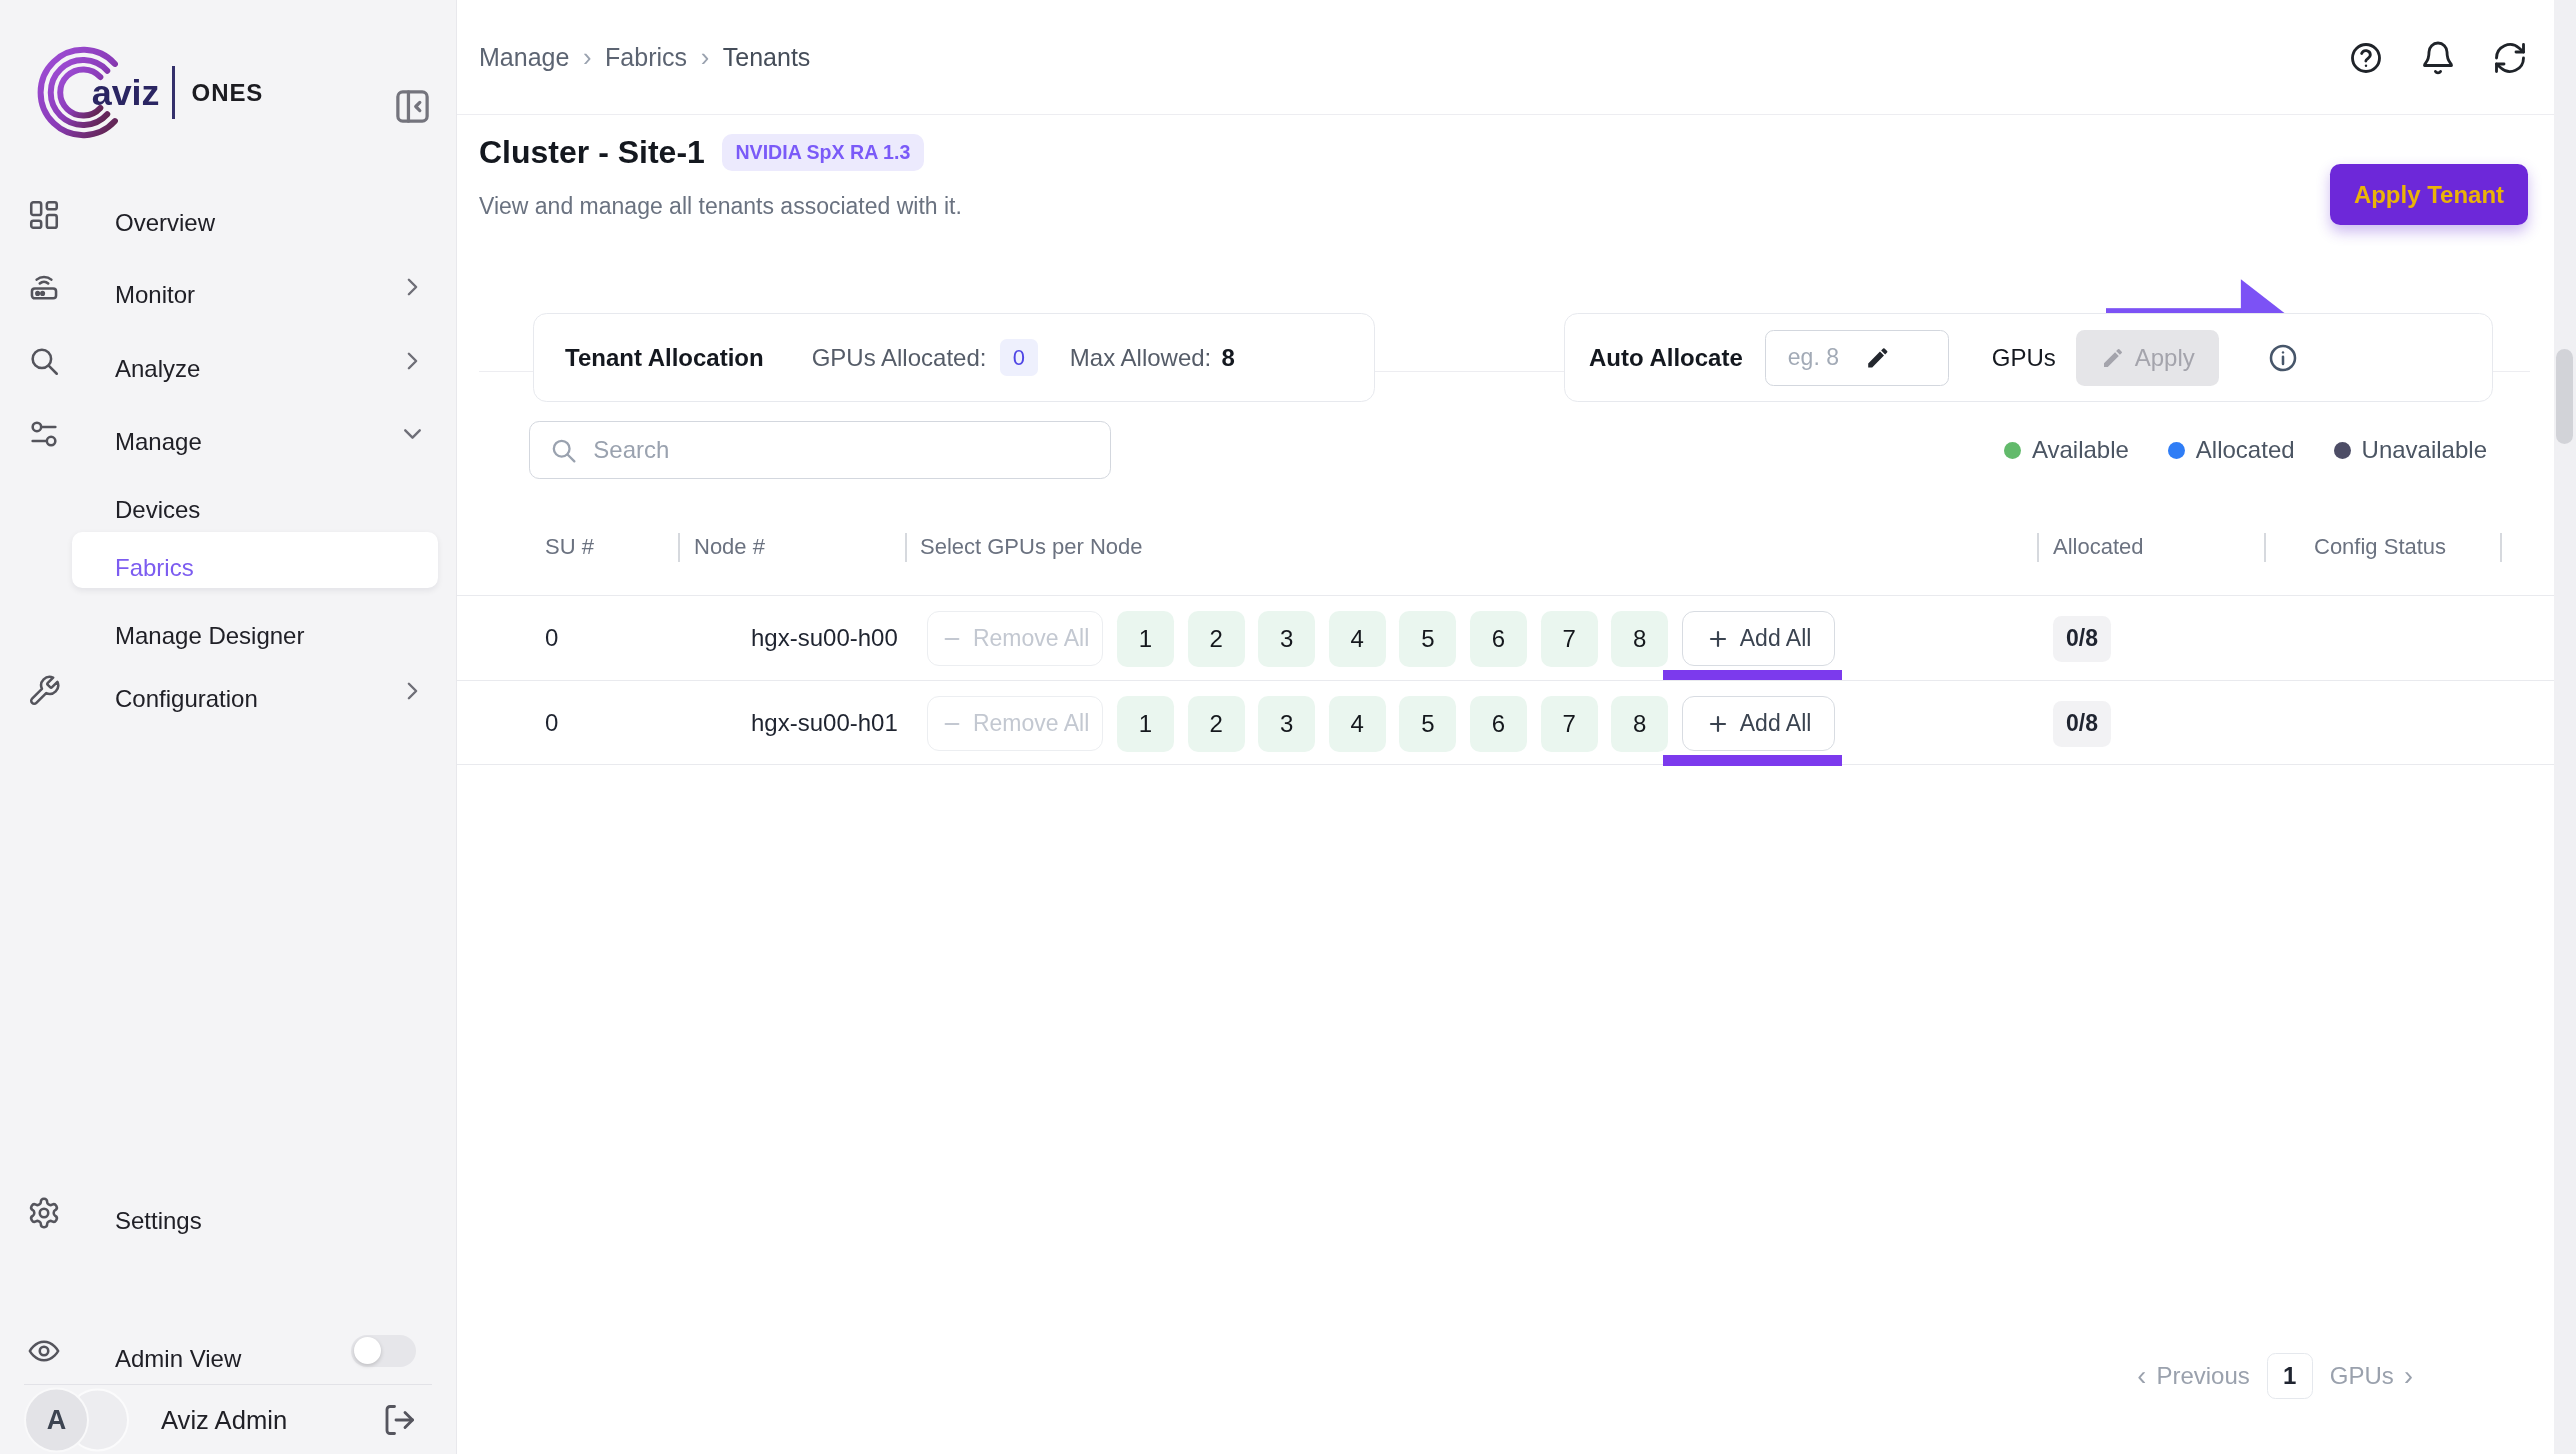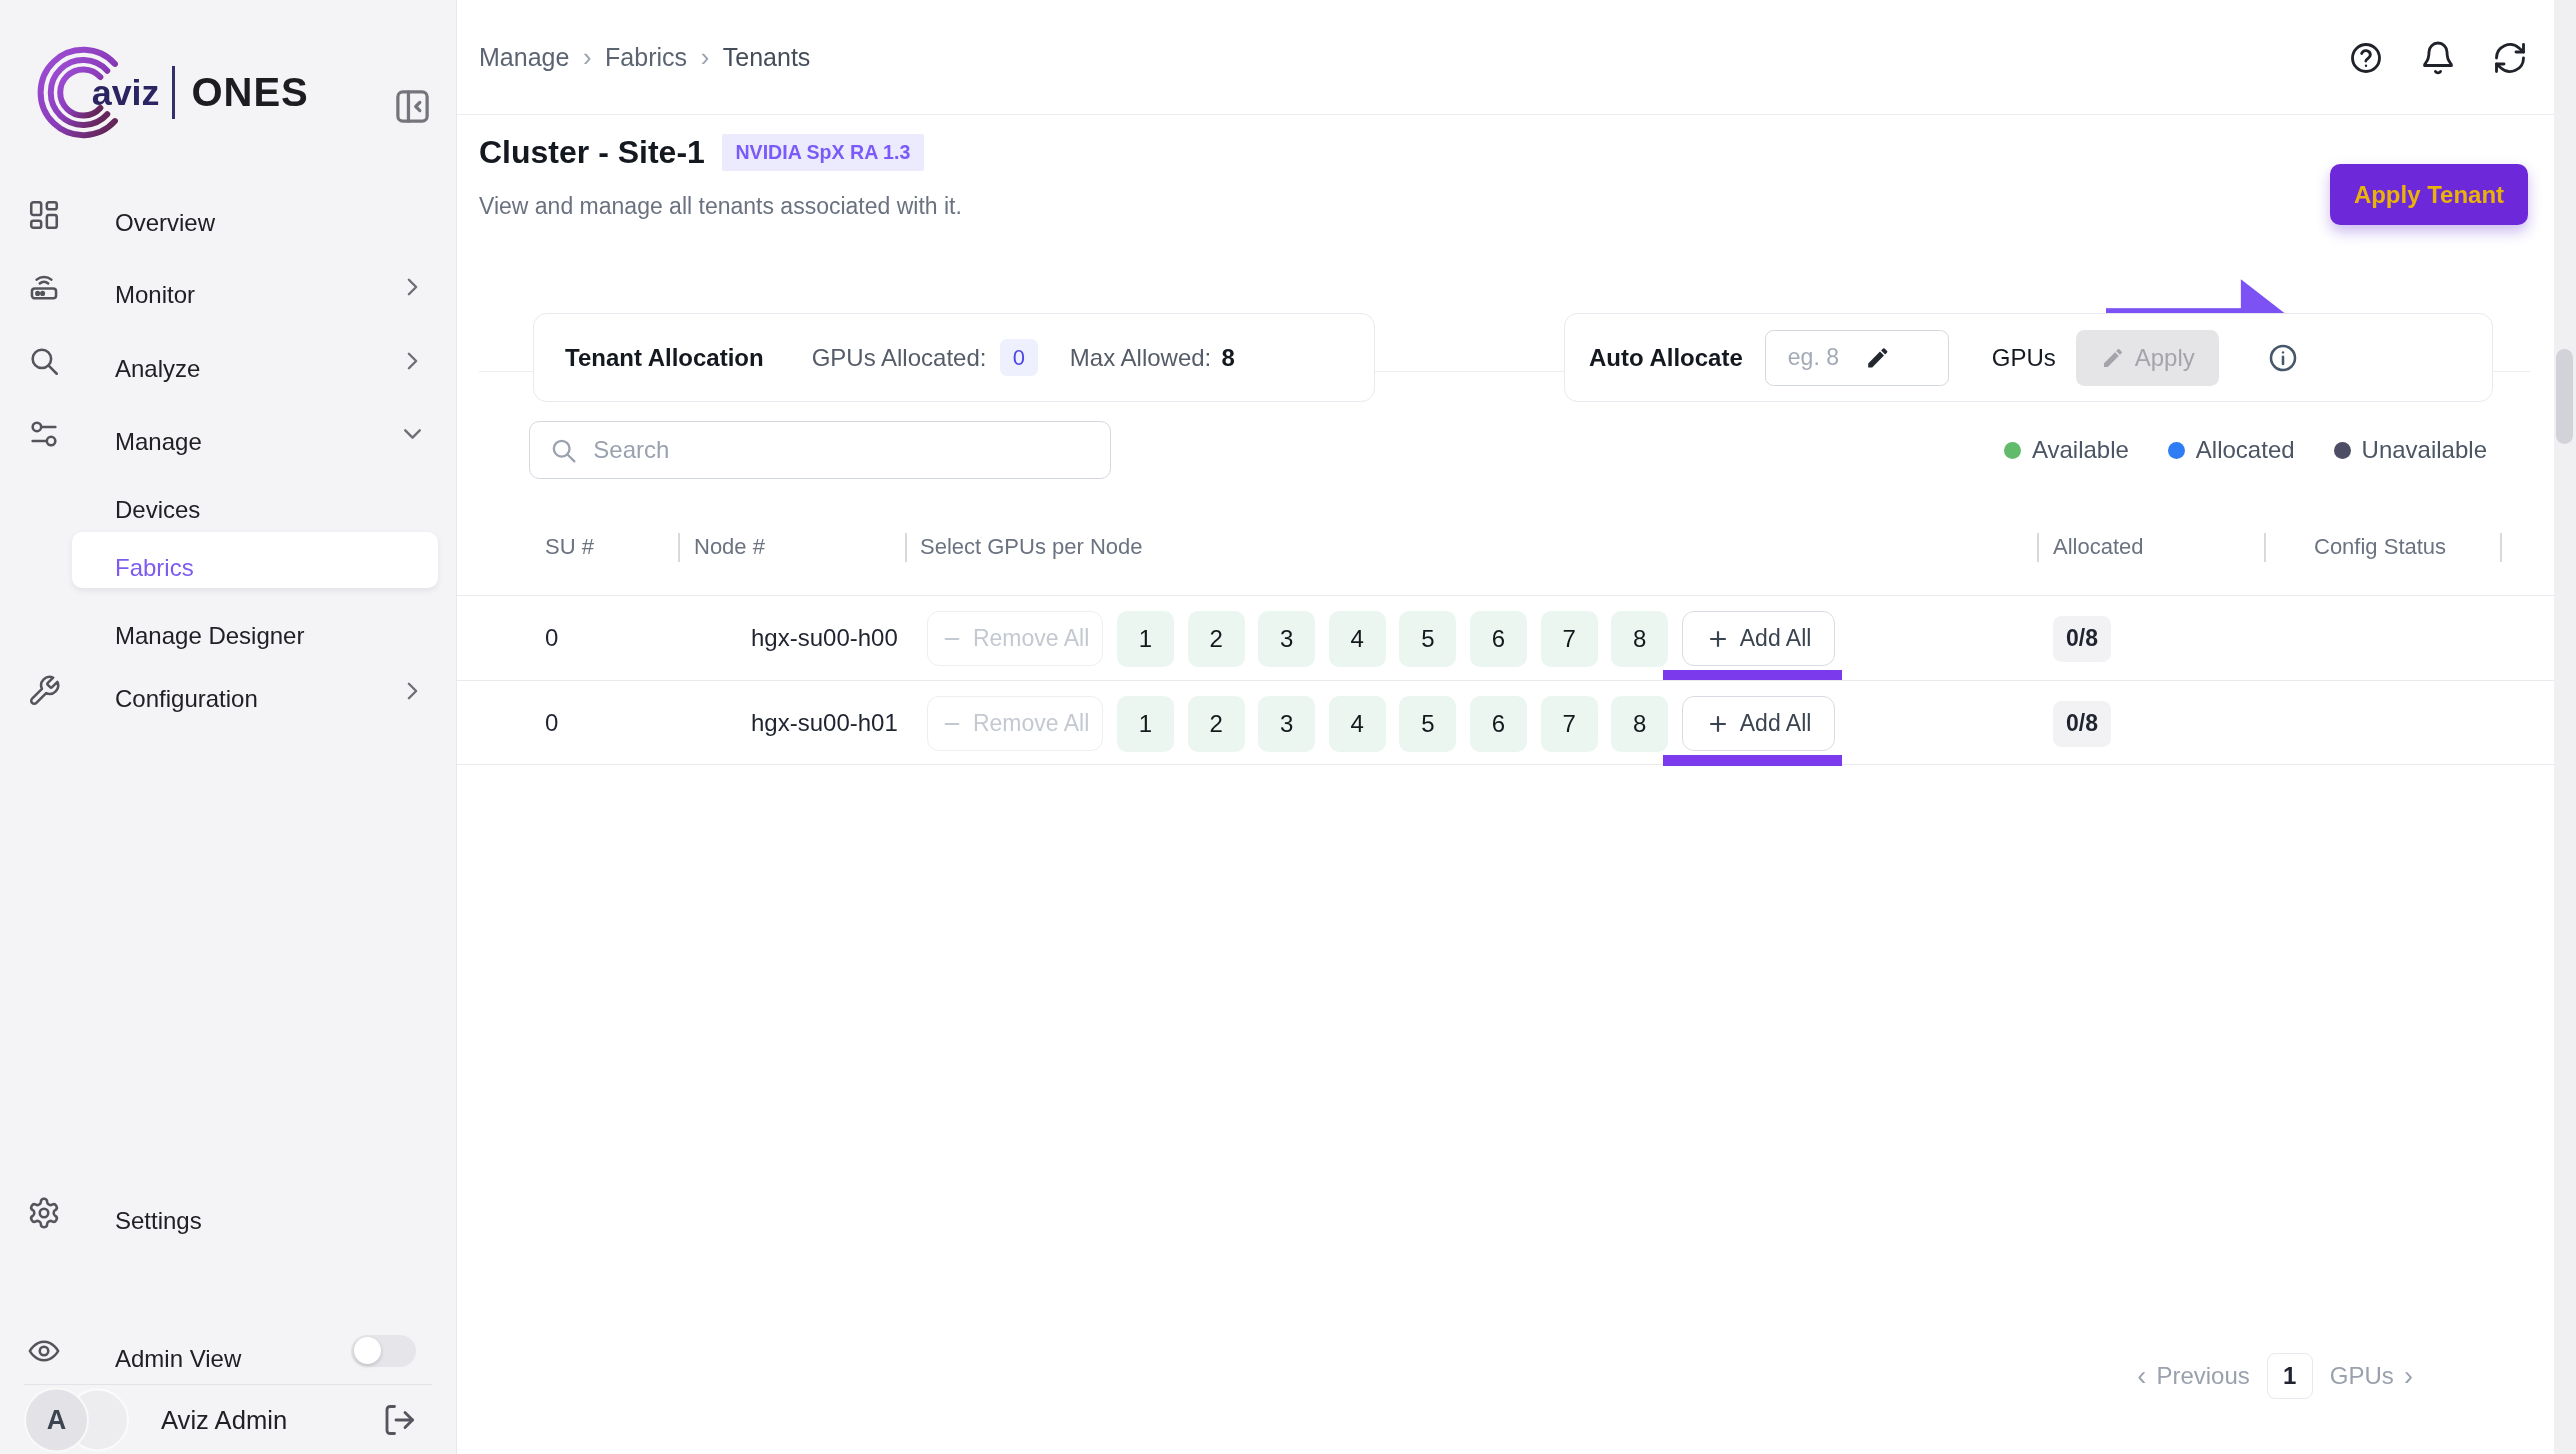--- a/index.html
+++ b/index.html
@@ -4,21 +4,21 @@
 <style>
   * { margin:0; padding:0; box-sizing:border-box; }
   html,body { width:2576px; height:1455px; overflow:hidden; background:#ffffff;
               font-family:"Liberation Sans", sans-serif; }
 
   
   .sidebar { position:absolute; left:0; top:0; width:457px; height:100%;
              background:#f4f4f6; border-right:0.9px solid #e8e8ec; }
   .logo { position:absolute; left:32px; top:43px; display:flex; align-items:center; }
   .logo-divider { width:2.6px; height:53px; background:#34306b; margin-left:12px; }
-  .logo-product { margin-left:17px; font-size:40px; font-weight:800; letter-spacing:0.9px; color:#1c1c21; }
+  .logo-product { margin-left:17px; font-size:24px; font-weight:800; letter-spacing:0.9px; color:#1c1c21; }
   .collapse-btn { position:absolute; right:24px; top:87px; width:39px; height:39px;
                   color:#74747d; background:none; border:none; cursor:pointer; }
 
   .nav-item { position:absolute; left:0; width:100%; height:73px; }
   .nav-icon { position:absolute; left:27px; top:50%; transform:translateY(-50%);
               width:34px; height:34px; color:#54545c; }
   .nav-label { position:absolute; left:115px; top:50%; transform:translateY(-50%);
                font-size:24px; color:#202027;margin-top:8px; }
   .nav-chevron { position:absolute; right:29px; top:50%; transform:translateY(-50%);
                  width:29px; height:29px; color:#6f6f78; }
@@ -60,21 +60,21 @@
   .crumb-current { color:#454d59; }
   .crumb-sep { margin:0 13.6px; color:#9aa2af; font-size:25.6px; }
   .topbar-icons { position:absolute; right:48px; top:0; height:115px; display:flex;
                   align-items:center; gap:36px; }
   .top-icon { width:36px; height:36px; color:#1f2329; background:none; border:none; cursor:pointer; }
 
   .page-head { position:absolute; top:115px; left:0; right:0; height:141px; }
   .title-line { position:absolute; left:22px; top:19px; display:flex; align-items:center; gap:17px; }
   .page-title { font-size:32px; font-weight:700; color:#14181f; }
   .ra-badge { font-size:19.6px; font-weight:600; color:#7a5af8; background:#eceafd;
-              border-radius:2px; padding:6.8px 13.6px; }
+              border-radius:10px; padding:6.8px 13.6px; }
   .page-subtitle { position:absolute; left:22px; top:78px; font-size:23px; color:#6a7280; }
   .apply-tenant-btn { position:absolute; right:48px; top:49px; width:198px; height:61px;
                       background:#6d28d9; border:none; border-radius:10.2px; cursor:pointer;
                       color:#eab308; font-size:24px; font-weight:600;
                       font-family:"Liberation Sans", sans-serif;
                       box-shadow:0 6.8px 13.6px rgba(93,33,208,.30); }
   .annot-arrow { position:absolute; left:1649px; top:159px; width:181px; height:82px; color:#7c52f5; }
   .head-divider { position:absolute; top:256px; left:22px; width:2051px; height:0.9px; background:#ededf1; }
 
   .card { position:absolute; top:313px; height:89px; background:#fff;

